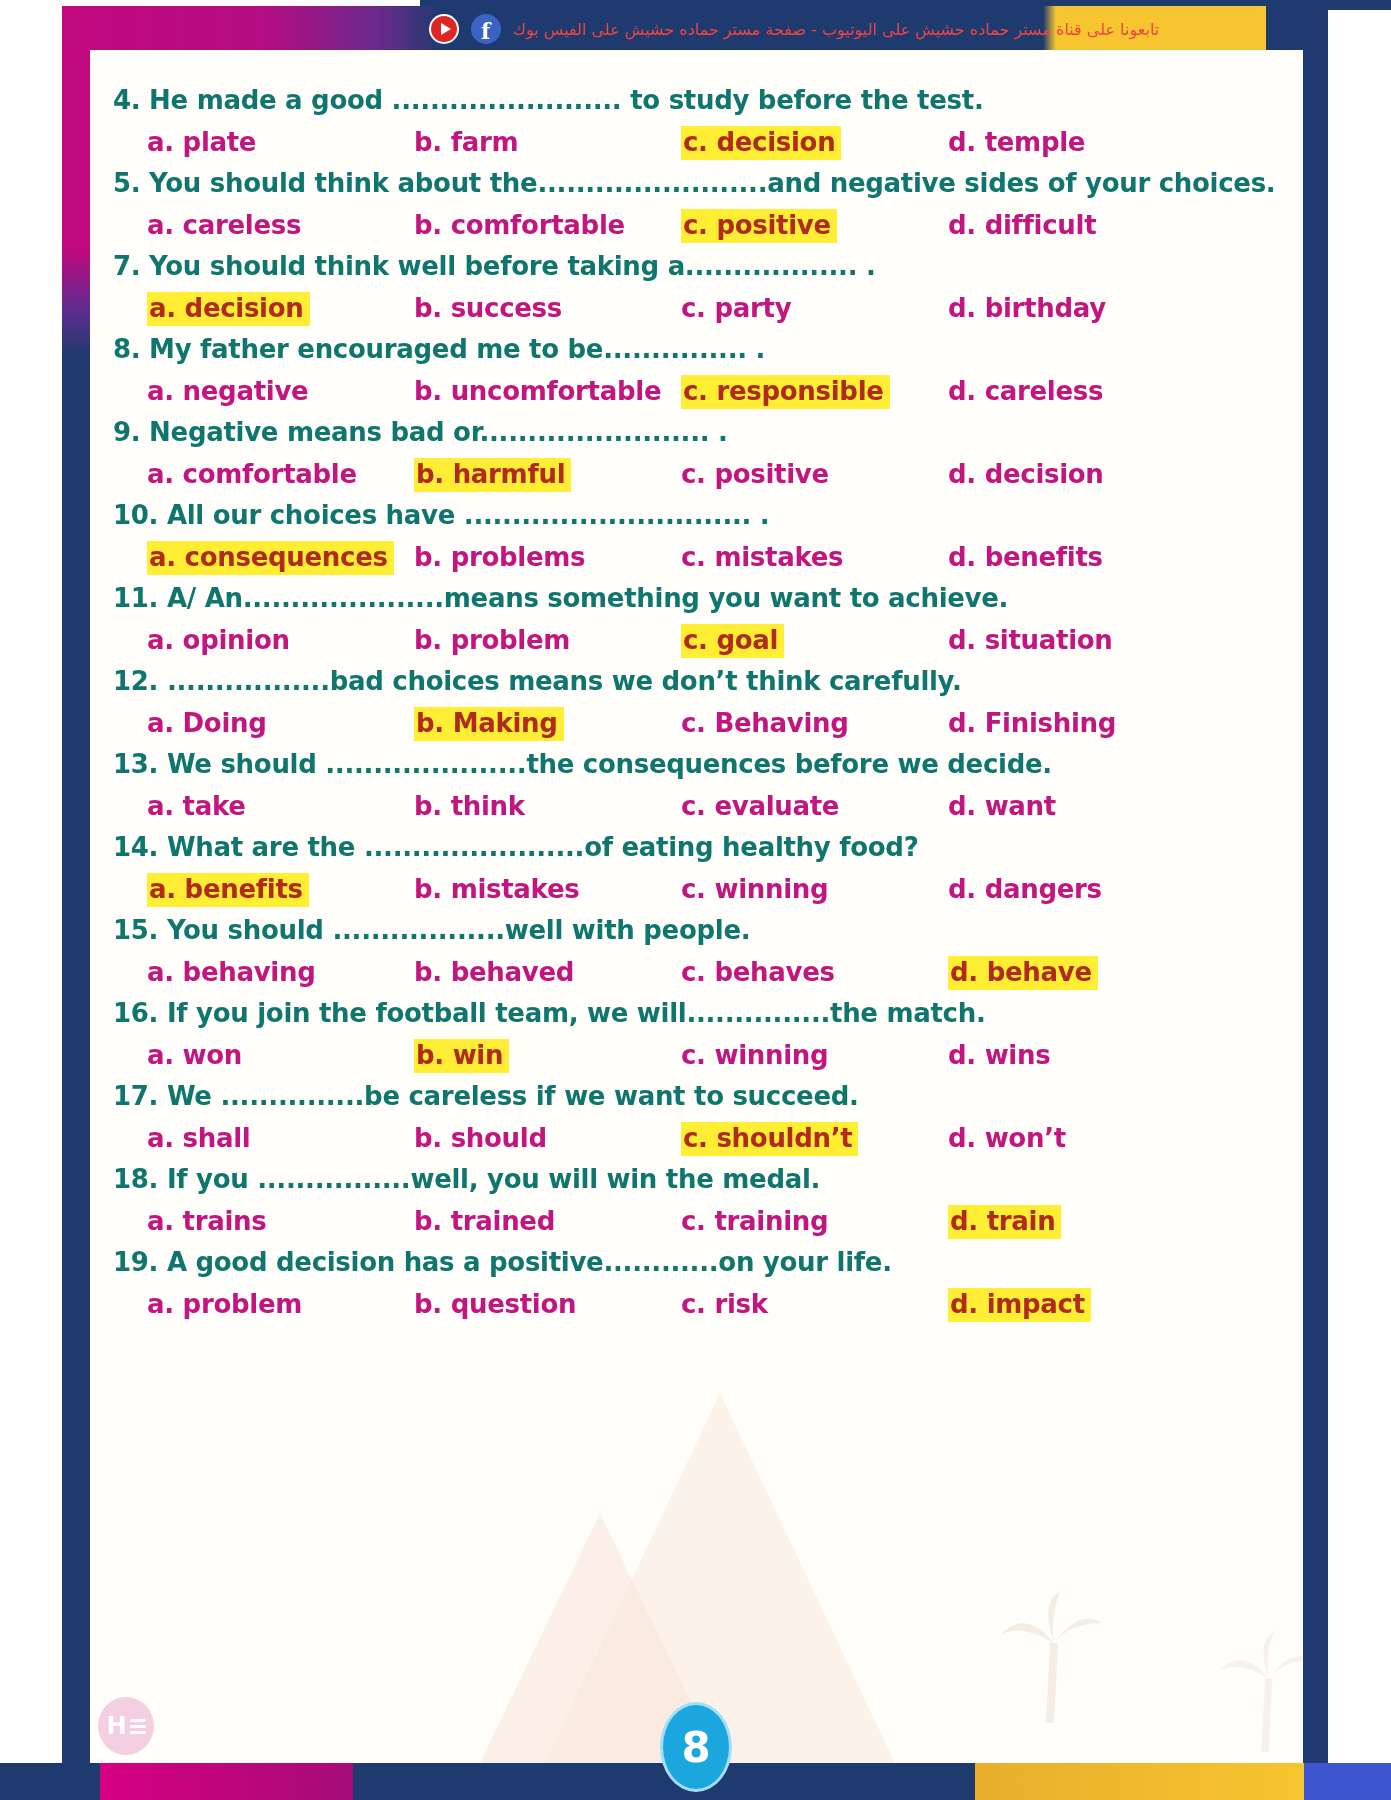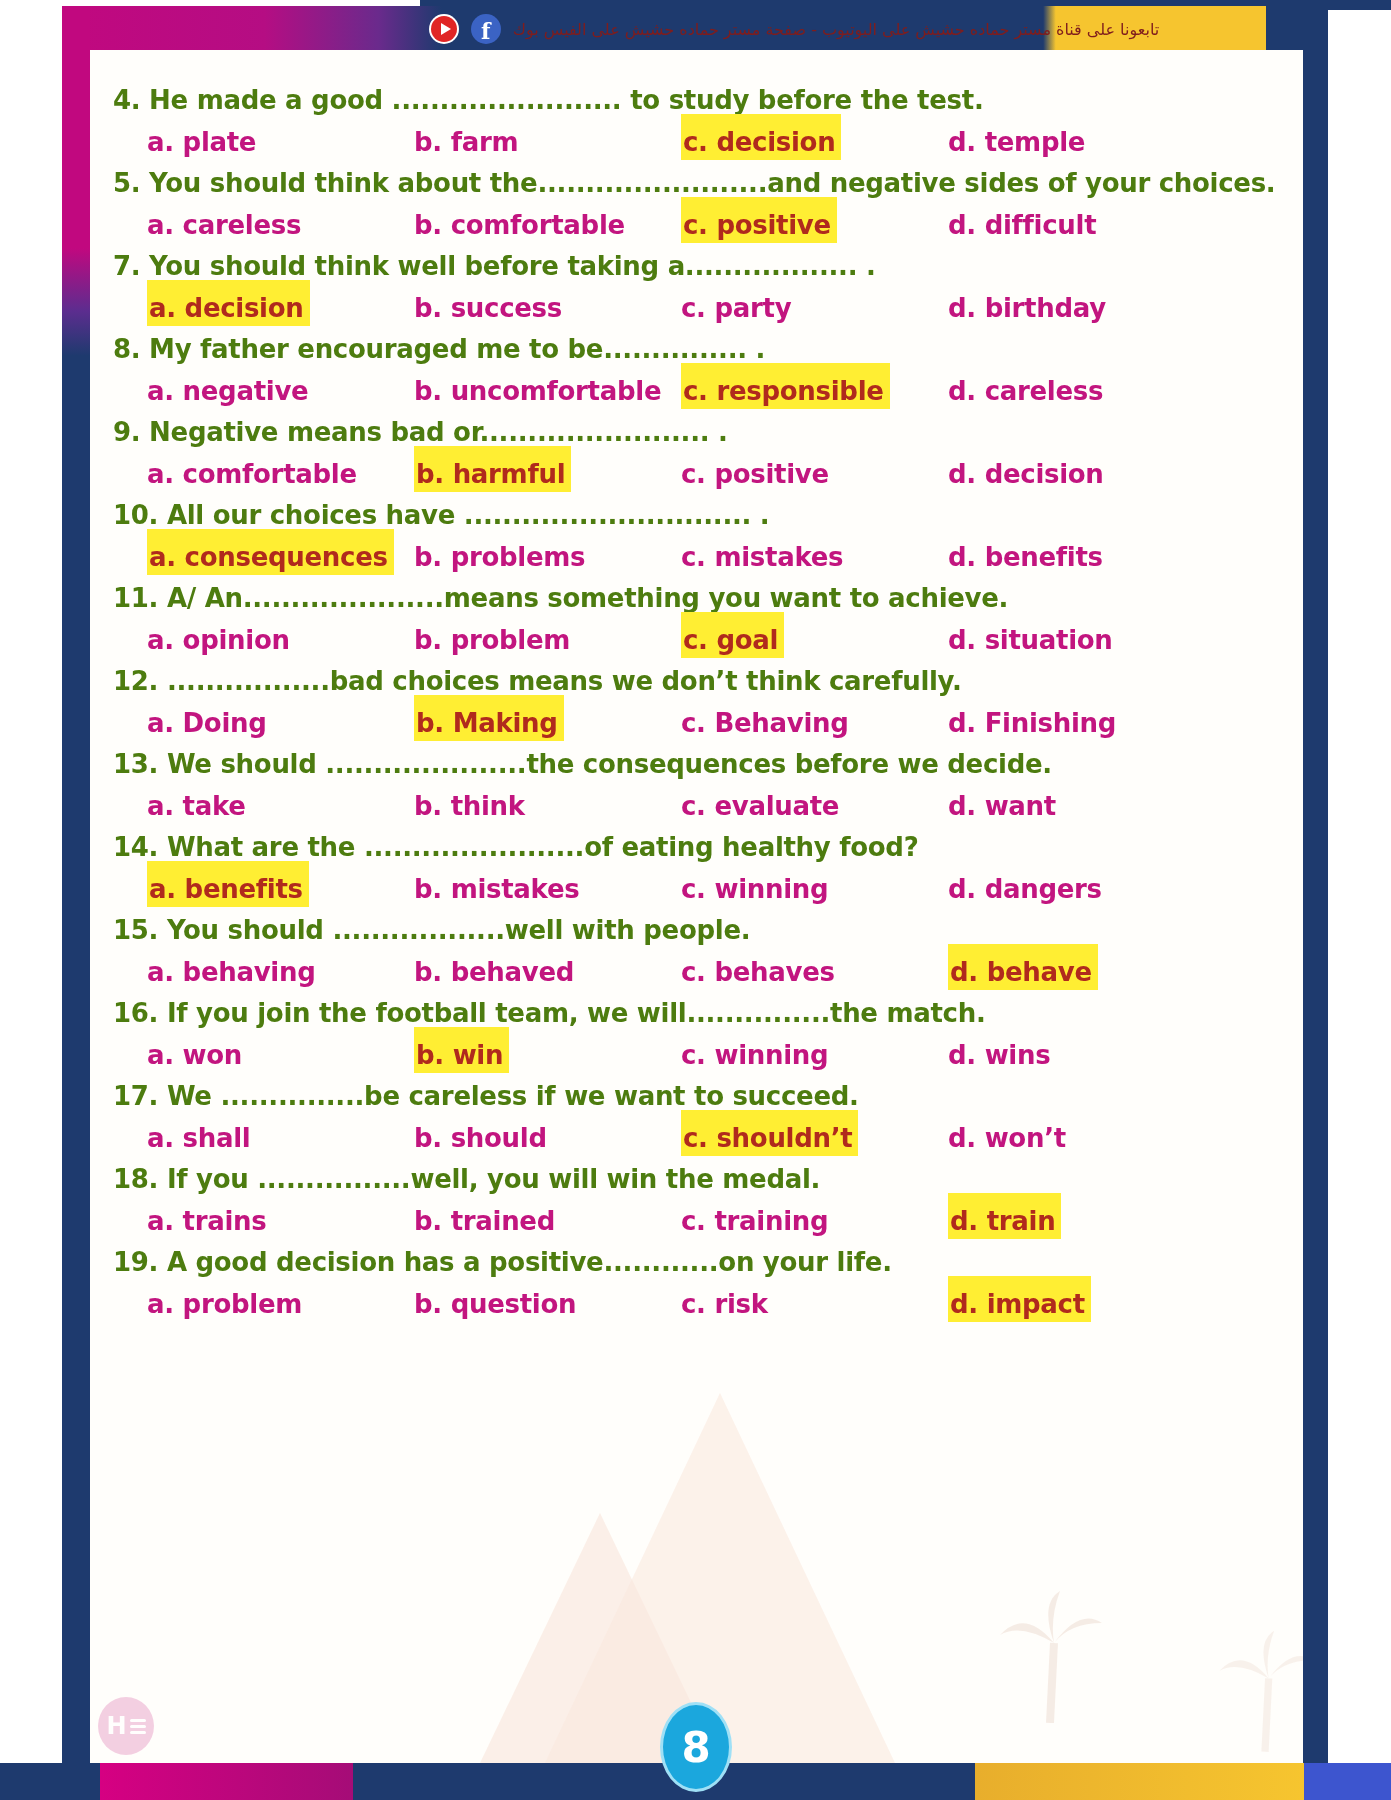--- a/index.html
+++ b/index.html
@@ -28,21 +28,21 @@
   .fb-seg { position: absolute; top: 0; height: 37px; }
   .fb-magenta { left: 100px; width: 253px; background: linear-gradient(90deg, #d60082, #a50c77); }
   .fb-yellow  { left: 975px; width: 329px; background: linear-gradient(90deg, #e8ae2c, #f6c52f); }
   .fb-blue    { left: 1304px; width: 87px; background: #3d55cf; }
 
   
   .banner {
     position: absolute; left: 435px; top: 8px; width: 718px; height: 42px;
     display: flex; align-items: center; justify-content: center; gap: 12px;
   }
-  .banner-text { color: #7f1d1d; font-size: 16px; direction: rtl; white-space: nowrap; }
+  .banner-text { color: #ef4444; font-size: 16px; direction: rtl; white-space: nowrap; }
   .icon-yt {
     width: 30px; height: 30px; border-radius: 50%; background: #ffffff; position: relative; flex: 0 0 auto;
   }
   .icon-yt::before {
     content: ""; position: absolute; inset: 2px; border-radius: 50%; background: #e02525;
   }
   .icon-yt::after {
     content: ""; position: absolute; left: 12px; top: 9px;
     border-left: 10px solid #ffffff; border-top: 6px solid transparent; border-bottom: 6px solid transparent;
   }
@@ -69,32 +69,32 @@
     background: #eba9cc; opacity: .55; color: #ffffff; font-weight: bold; font-size: 24px;
     display: flex; align-items: center; justify-content: center; gap: 3px;
   }
   .h-logo .lines { display: inline-block; width: 16px; }
   .h-logo .lines i { display: block; height: 3px; background: #fff; margin: 3px 0; border-radius: 2px; }
 
   
   .questions { position: relative; padding: 30px 0 0 23px; }
   .q-text {
     display: block; height: 41.5px; line-height: 41.5px; white-space: nowrap;
-    color: #4d7c0f; font-size: 26px; font-weight: bold; letter-spacing: -0.3px;
+    color: #0f766e; font-size: 26px; font-weight: bold; letter-spacing: -0.3px;
   }
   .opt-row {
     display: grid; grid-template-columns: 267px 267px 267px 1fr;
     height: 41.5px; align-items: center; margin-left: 34px;
   }
   .opt { justify-self: start; }
   .opt-label {
     color: #c2157f; font-size: 26px; font-weight: bold; white-space: nowrap; letter-spacing: -0.3px;
   }
   .opt.hl .opt-label {
-    color: #b02a1d; background: #ffee33; padding: 13px 6px 3px 2px;
+    color: #b02a1d; background: #ffee33; padding: 1px 6px 3px 2px;
   }
 
   
   .page-badge {
     position: absolute; left: 660px; top: 1702px; width: 72px; height: 90px;
     background: #1ba7dd; border: 3px solid #9fe0f6; border-radius: 50%;
     display: flex; align-items: center; justify-content: center; z-index: 5;
   }
   .page-badge span { color: #ffffff; font-size: 42px; font-weight: bold; }
 </style>

